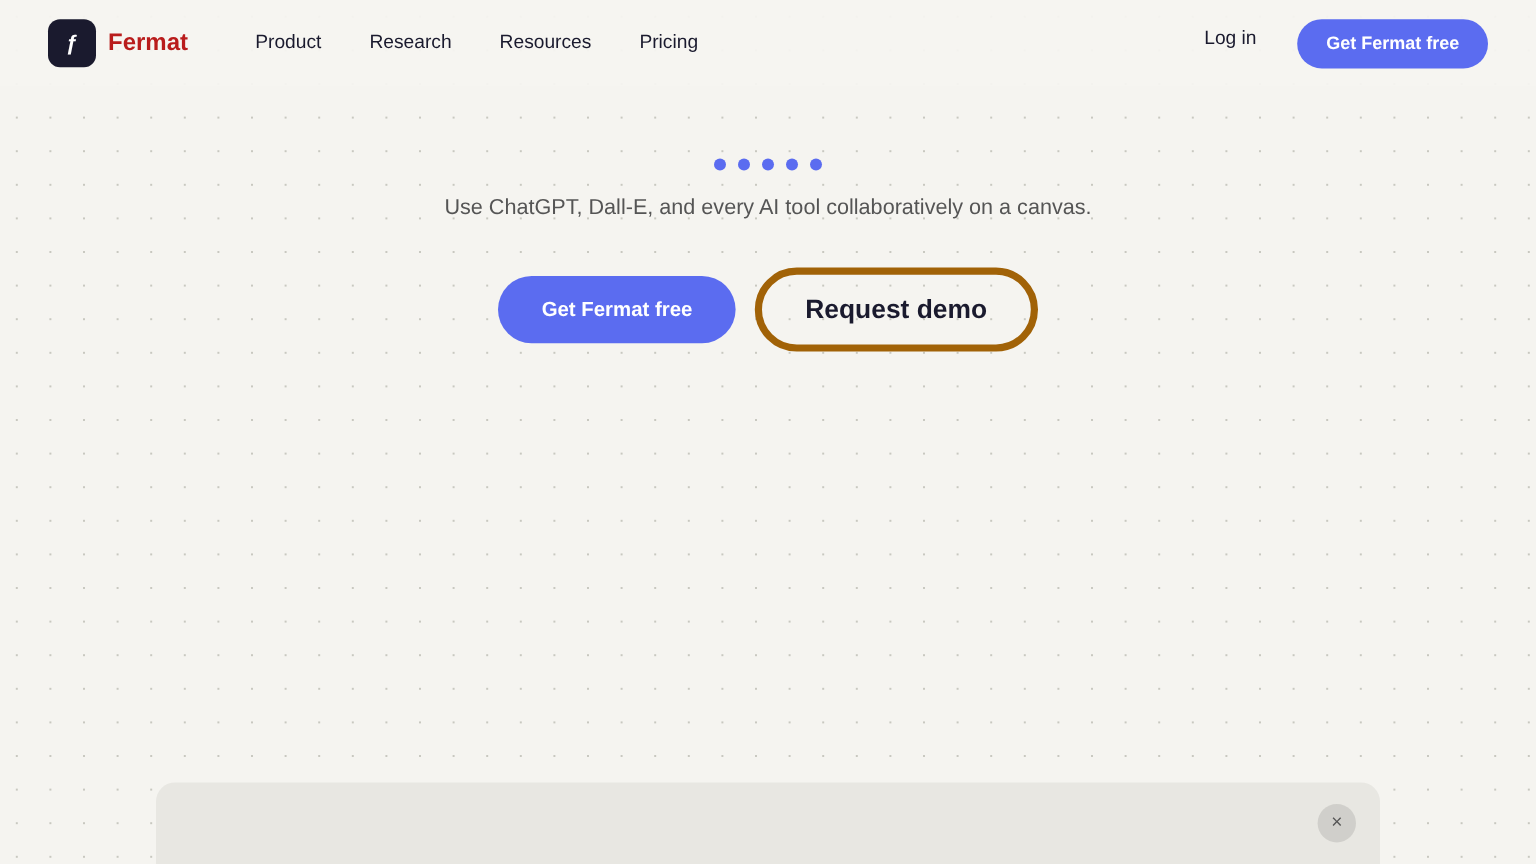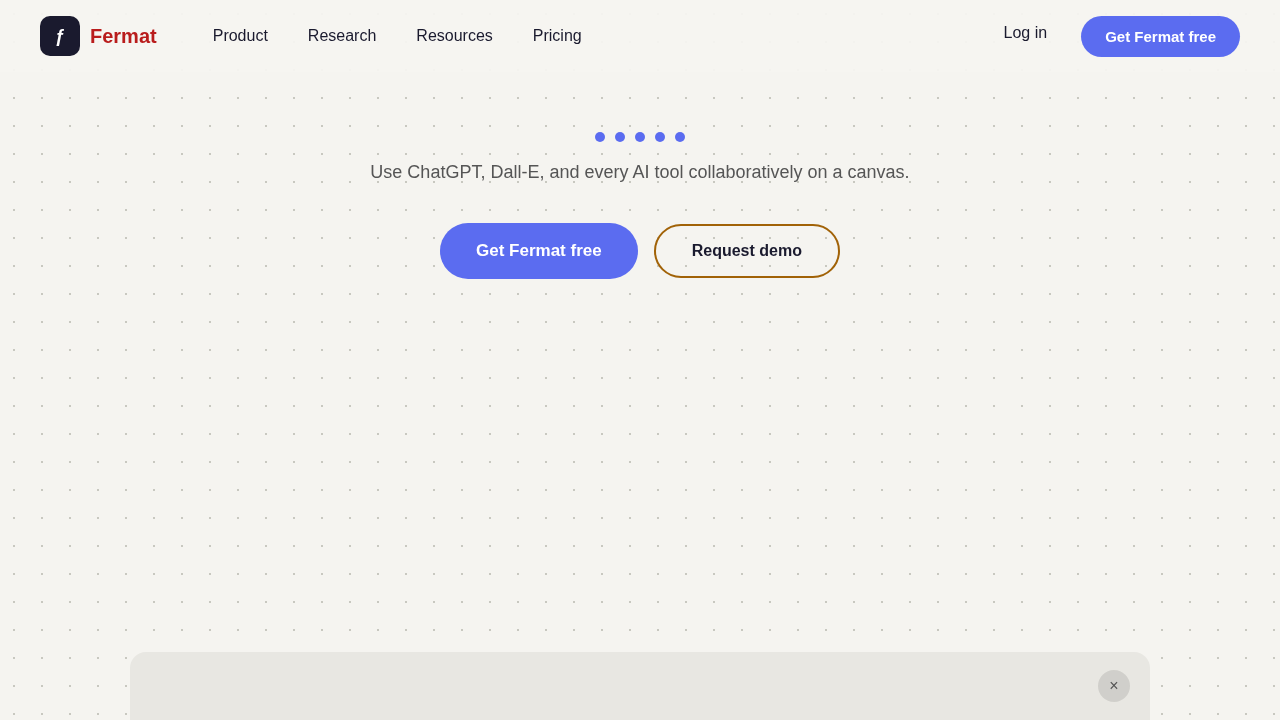--- a/index.html
+++ b/index.html
@@ -169,24 +169,24 @@
       padding: 18px 36px;
       border-radius: 50px;
       font-size: 17px;
       font-weight: 600;
       cursor: pointer;
     }
 
     .btn-secondary {
       background-color: transparent;
       color: #1a1a2e;
-      border: 2px solid #a16207;
+      border: 6px solid #a16207;
       padding: 16px 36px;
       border-radius: 50px;
-      font-size: 16px;
+      font-size: 22px;
       font-weight: 600;
       cursor: pointer;
     }
 
     
     .preview-card {
       position: absolute;
       bottom: 0;
       left: 50%;
       transform: translateX(-50%);

